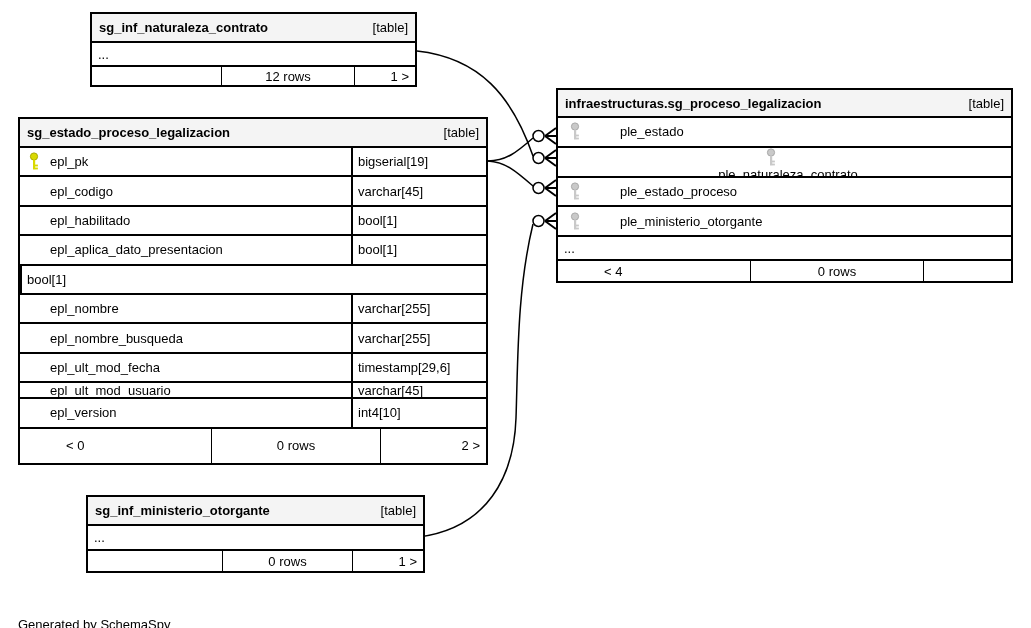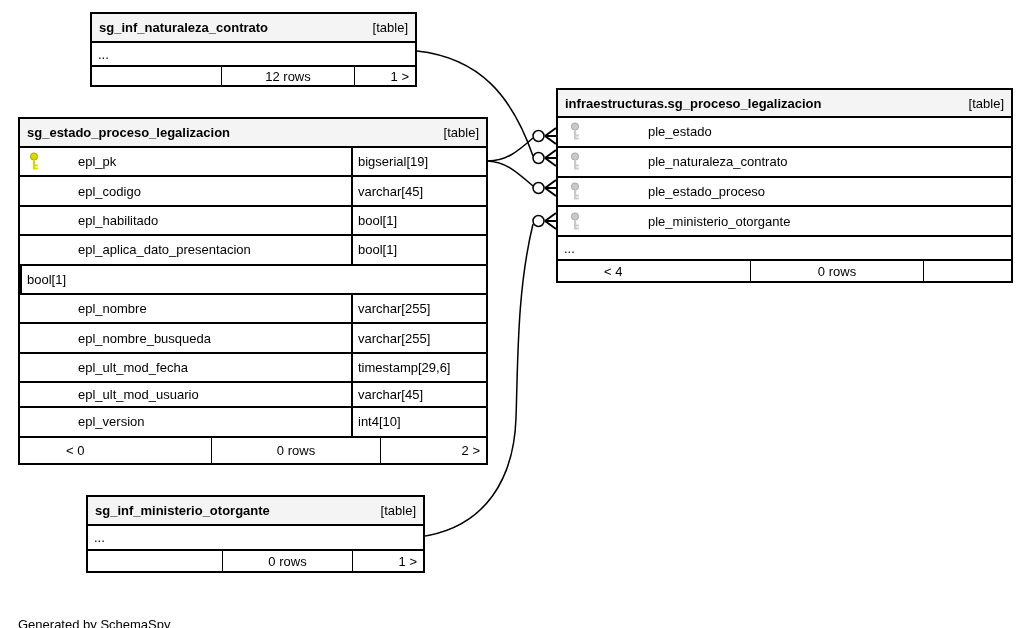--- a/index.html
+++ b/index.html
@@ -25,21 +25,21 @@
     font-weight:bold;flex:0 0 auto;
   }
   .tbl-badge{font-weight:normal;margin-left:25px;white-space:nowrap;}
   .tbl-title{white-space:nowrap;}
   .row{
     display:flex;align-items:stretch;border-top:2px solid var(--border);
     box-sizing:border-box;flex:0 0 auto;
   }
   .cell-name{
     flex:1 1 auto;display:flex;align-items:center;padding-left:9px;
-    box-sizing:border-box;overflow:hidden;gap:28px;
+    box-sizing:border-box;overflow:hidden;
   }
   .key-slot{width:21px;flex:0 0 auto;display:flex;align-items:center;}
   .key-slot-wide{width:55px;flex:0 0 auto;display:flex;align-items:center;padding-left:5px;box-sizing:border-box;}
   .cell-type{
     width:135px;flex:0 0 auto;border-left:2px solid var(--border);
     display:flex;align-items:center;padding-left:5px;box-sizing:border-box;
   }
   .row-ellipsis{
     display:flex;align-items:center;border-top:2px solid var(--border);
     padding-left:6px;box-sizing:border-box;flex:0 0 auto;
@@ -159,21 +159,21 @@
   </div>
 
   <div class="row" style="height:29.4px;">
     <div class="cell-name">
         <span class="key-slot"></span>
       <span>epl_ult_mod_fecha</span>
       </div>
     <div class="cell-type">timestamp[29,6]</div>
   </div>
 
-  <div class="row" style="height:25px;">
+  <div class="row" style="height:16px;">
     <div class="cell-name">
         <span class="key-slot"></span>
       <span>epl_ult_mod_usuario</span>
       </div>
     <div class="cell-type">varchar[45]</div>
   </div>
 
   <div class="row" style="height:29.4px;justify-content:space-between;">
     <div class="cell-name">
         <span class="key-slot"></span>
@@ -203,21 +203,21 @@
           <rect x="4" y="7.5" width="2.2" height="10" fill="#c9c9c9"></rect>
           <rect x="6" y="12.6" width="2.9" height="1.8" fill="#c9c9c9"></rect>
           <rect x="6" y="15.6" width="2.9" height="1.8" fill="#c9c9c9"></rect>
         </svg>
       </span>
       <span>ple_estado</span>
     </div>
   </div>
 
   <div class="row" style="height:29.75px;">
-    <div class="cell-name" style="padding-left:7px;">
+    <div class="cell-name" style="padding-left:7px;flex-direction:column;">
       <span class="key-slot-wide">
         <svg class="key-icon" viewBox="0 0 10 19" width="10" height="19">
           <circle cx="5" cy="4.5" r="3.6" fill="#c9c9c9" stroke="#a8a8a8" stroke-width="1"></circle>
           <rect x="4" y="7.5" width="2.2" height="10" fill="#c9c9c9"></rect>
           <rect x="6" y="12.6" width="2.9" height="1.8" fill="#c9c9c9"></rect>
           <rect x="6" y="15.6" width="2.9" height="1.8" fill="#c9c9c9"></rect>
         </svg>
       </span>
       <span>ple_naturaleza_contrato</span>
     </div>

